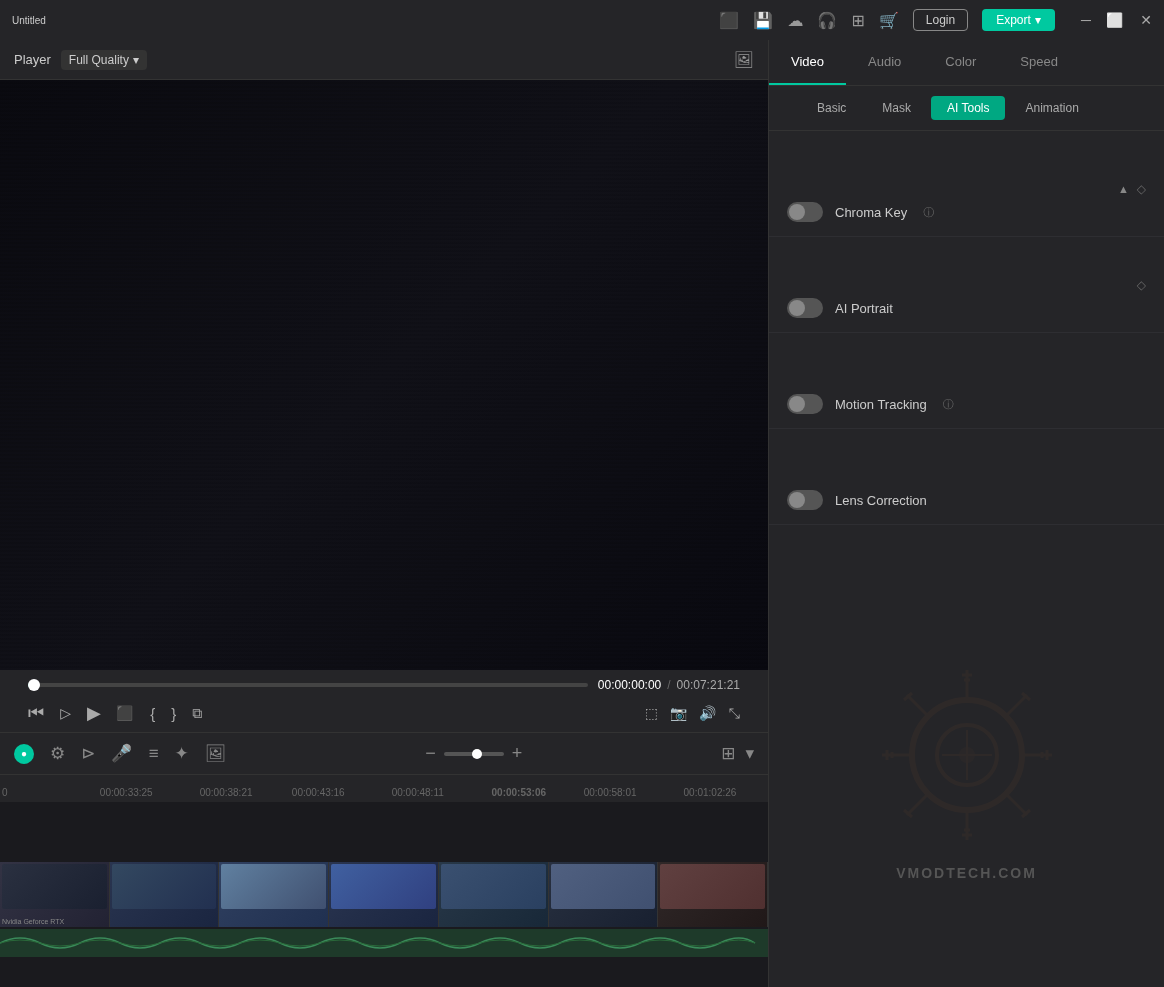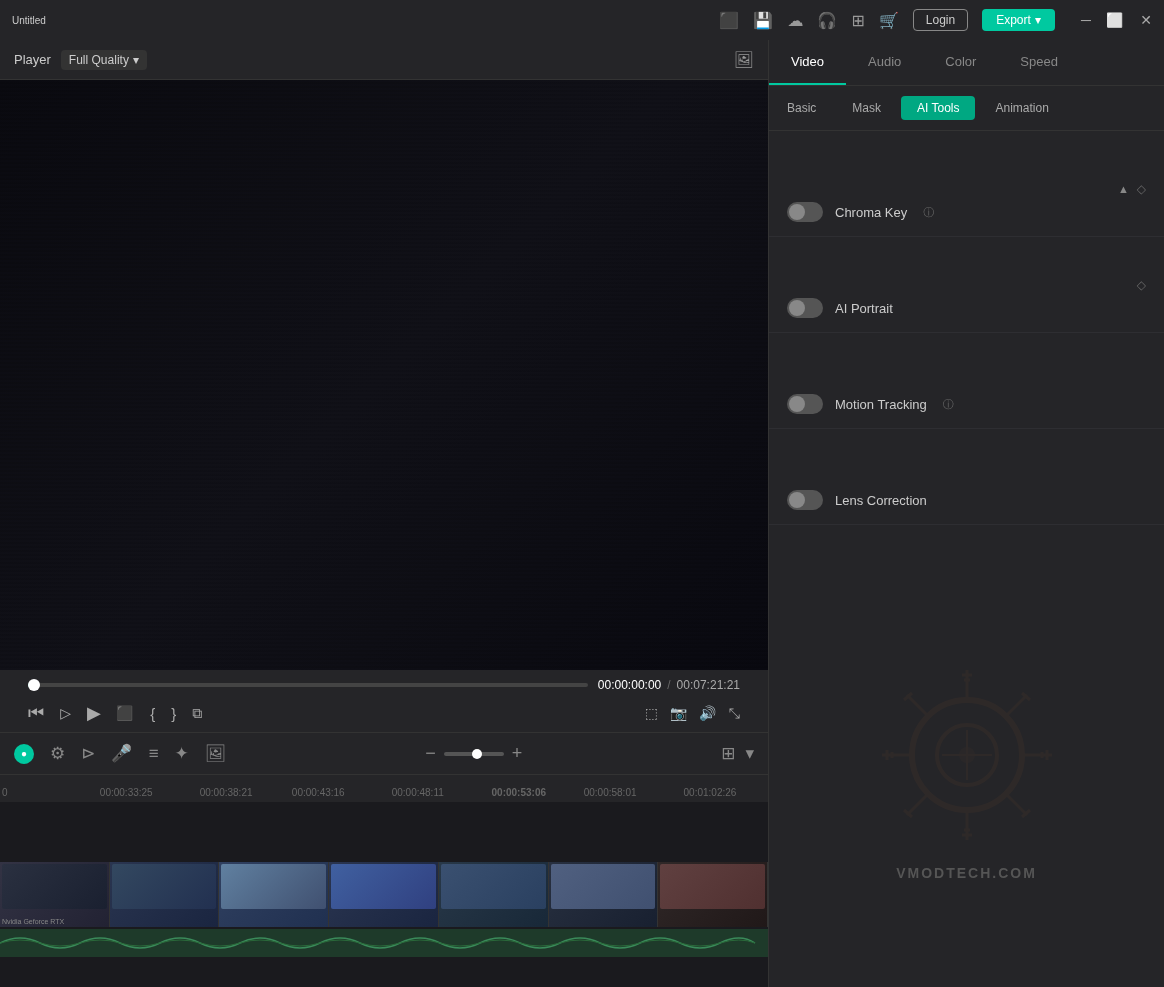--- a/index.html
+++ b/index.html
@@ -379,21 +379,21 @@
     .panel-tab.active {
       color: #fff;
       border-bottom-color: #00c9a0;
     }
 
     
     .panel-subtabs {
       display: flex;
       align-items: center;
       gap: 4px;
-      padding: 10px 2px;
+      padding: 10px 32px;
       background: #252528;
       border-bottom: 1px solid #333;
       flex-shrink: 0;
     }
     .subtab {
       padding: 5px 16px;
       border-radius: 4px;
       font-size: 12px;
       color: #aaa;
       cursor: pointer;

